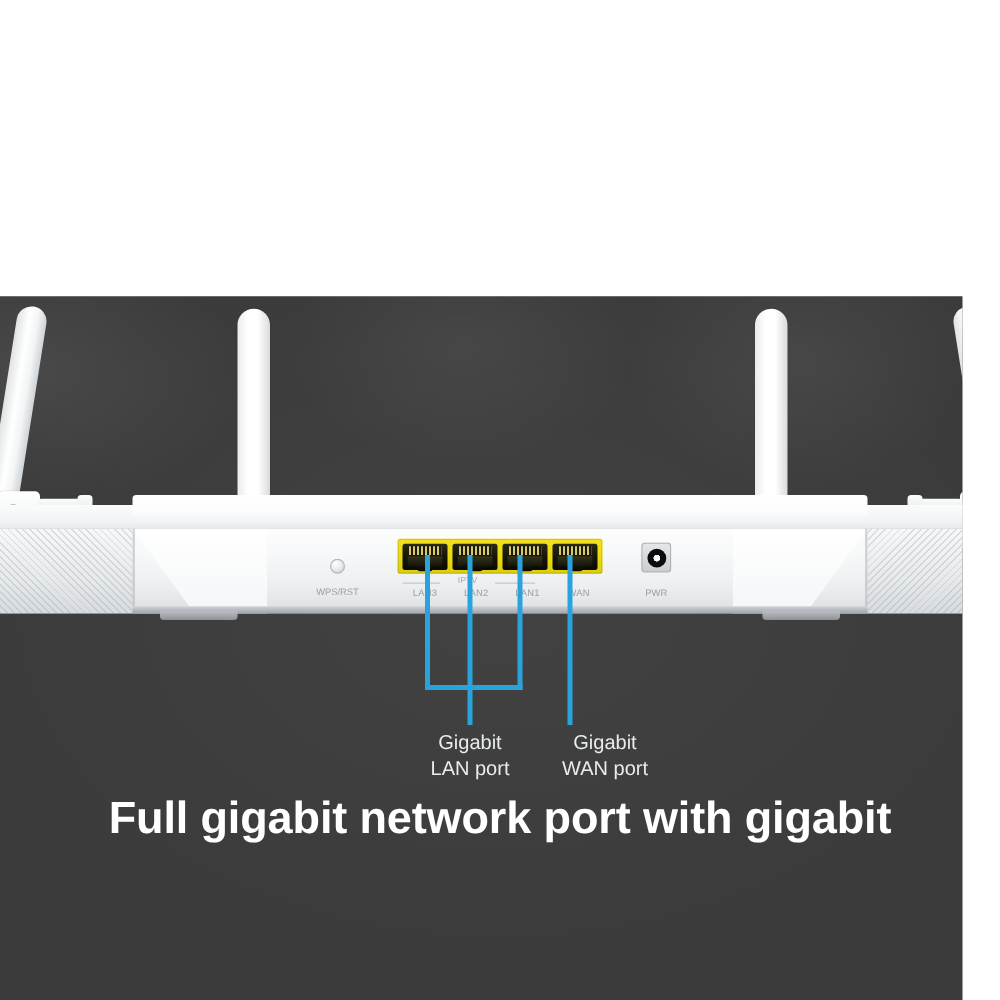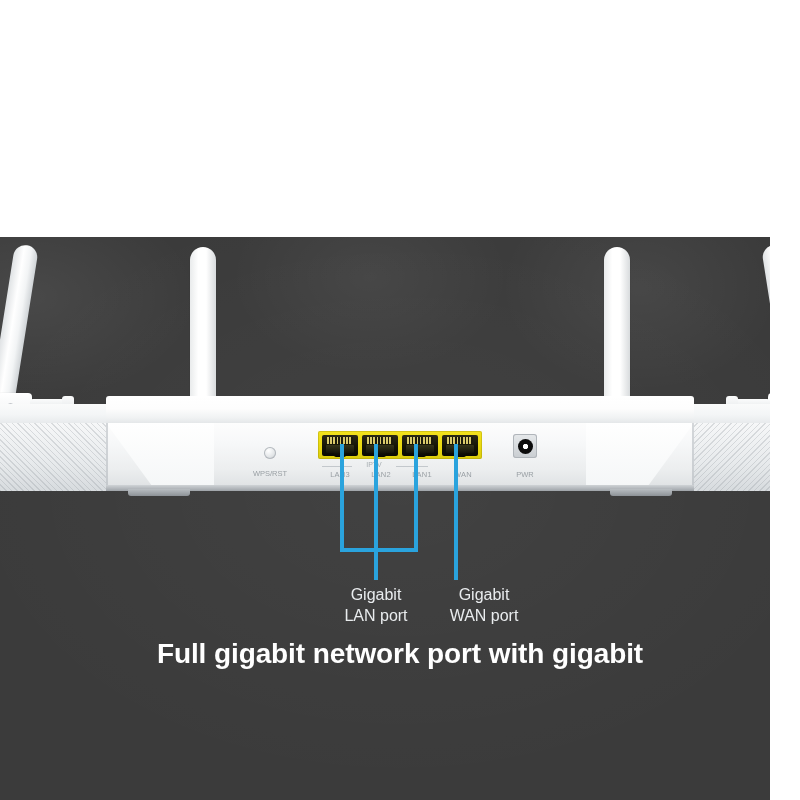--- a/index.html
+++ b/index.html
@@ -180,21 +180,21 @@
 
   
   .caption{
     position:absolute;color:#e9ecee;font-size:16px;line-height:21px;text-align:center;
     white-space:pre-line;
   }
 
   
   .headline{
     position:absolute;left:40px;top:638px;width:720px;
-    color:#ffffff;font-size:28px;line-height:31px;font-weight:bold;
+    color:#ffffff;font-size:36px;line-height:31px;font-weight:bold;
     text-align:center;letter-spacing:-.1px;
   }
   .headline div{white-space:pre;}
 </style>
 </head>
 <body>
 
 <div id="stage">
 
   <div class="dark-panel">

